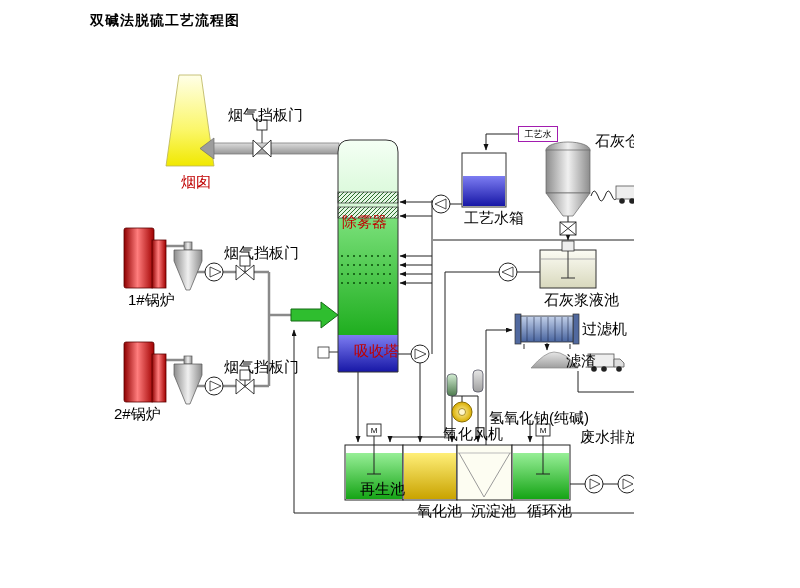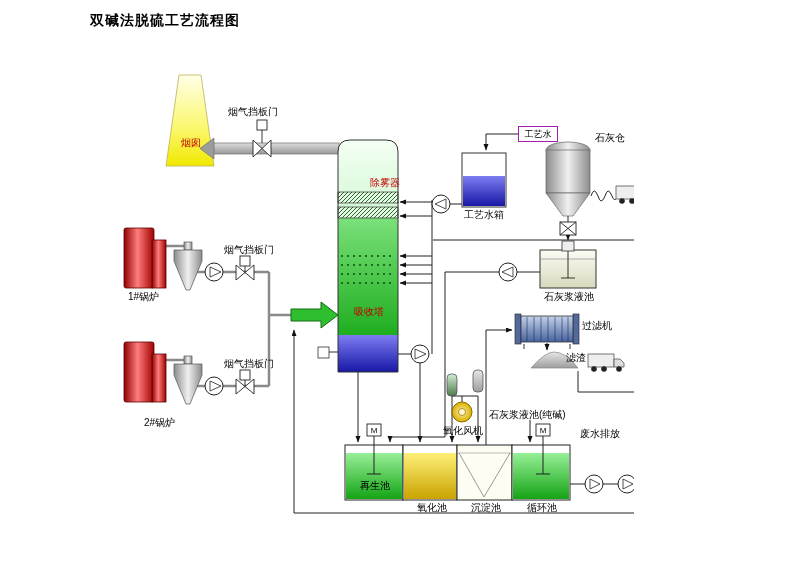--- a/index.html
+++ b/index.html
@@ -1,22 +1,22 @@
 <!DOCTYPE html>
 <html><head>
 <meta charset="utf-8">
 <style>
   * { margin:0; padding:0; box-sizing:border-box; }
   html,body { background:#ffffff; }
   body { font-family:"Liberation Sans","DejaVu Sans",sans-serif; }
   .canvas { position:relative; width:634px; height:588px; background:#fff; overflow:hidden; }
   svg.diagram { position:absolute; left:0; top:0; }
   .title { position:absolute; left:90px; top:12px; font-size:14px; font-weight:bold; color:#000; letter-spacing:1px; }
-  .lbl { position:absolute; font-size:10px; line-height:1.15; color:#000; white-space:nowrap; }
-  .red { color:#c00000; }
+  .lbl { position:absolute; font-size:15px; line-height:1.15; color:#000; white-space:nowrap; }
+  .red { color:#c00000;margin-top:36px; }
   .wbox { position:absolute; border:1px solid #a21caf; background:#fff; font-size:9px; color:#000;
           display:flex; align-items:center; justify-content:center; white-space:nowrap; }
   .mbox { position:absolute; font-size:8px; color:#000; display:flex; align-items:center; justify-content:center; }
 </style>
 </head>
 <body>
 
 <div class="canvas">
 
   <svg class="diagram" width="800" height="588" viewBox="0 0 800 588">
@@ -321,34 +321,34 @@
       <polygon points="623,479 623,489 633,484" fill="#fff" stroke="#222" stroke-width="0.8"></polygon>
     </g>
   </svg>
 
   <div class="title">双碱法脱硫工艺流程图</div>
 
   <div class="lbl red" style="left:181px; top:137px;">烟囱</div>
   <div class="lbl" style="left:228px; top:106px;">烟气挡板门</div>
   <div class="lbl" style="left:224px; top:244px;">烟气挡板门</div>
   <div class="lbl" style="left:224px; top:358px;">烟气挡板门</div>
-  <div class="lbl red" style="left:370px; top:177px;">除雾器</div>
+  <div class="lbl red" style="left:342px; top:177px;">除雾器</div>
   <div class="lbl red" style="left:354px; top:306px;">吸收塔</div>
   <div class="lbl" style="left:128px; top:291px;">1#锅炉</div>
-  <div class="lbl" style="left:144px; top:405px;margin-top:12px;">2#锅炉</div>
+  <div class="lbl" style="left:114px; top:405px;">2#锅炉</div>
 
   <div class="wbox" style="left:518px; top:126px; width:40px; height:16px;">工艺水</div>
   <div class="lbl" style="left:464px; top:209px;">工艺水箱</div>
   <div class="lbl" style="left:595px; top:132px;">石灰仓</div>
   <div class="lbl" style="left:544px; top:291px;">石灰浆液池</div>
   <div class="lbl" style="left:582px; top:320px;">过滤机</div>
   <div class="lbl" style="left:526px; top:352px;margin-left:40px;">滤渣</div>
   <div class="lbl" style="left:580px; top:380px;margin-top:48px;">废水排放</div>
   <div class="lbl" style="left:443px; top:425px;">氧化风机</div>
-  <div class="lbl" style="left:489px; top:409px;">石灰浆液池(纯碱)</div>
+  <div class="lbl" style="left:489px; top:409px;">氢氧化钠(纯碱)</div>
 
   <div class="mbox" style="left:367px; top:424px; width:14px; height:12px;">M</div>
   <div class="mbox" style="left:536px; top:424px; width:14px; height:12px;">M</div>
 
   <div class="lbl" style="left:360px; top:480px;">再生池</div>
   <div class="lbl" style="left:417px; top:502px;text-align:right;">氧化池</div>
   <div class="lbl" style="left:471px; top:502px;">沉淀池</div>
   <div class="lbl" style="left:527px; top:502px;">循环池</div>
 
   <div class="wbox" style="left:676px; top:505px; width:42px; height:17px;">工艺水</div>

